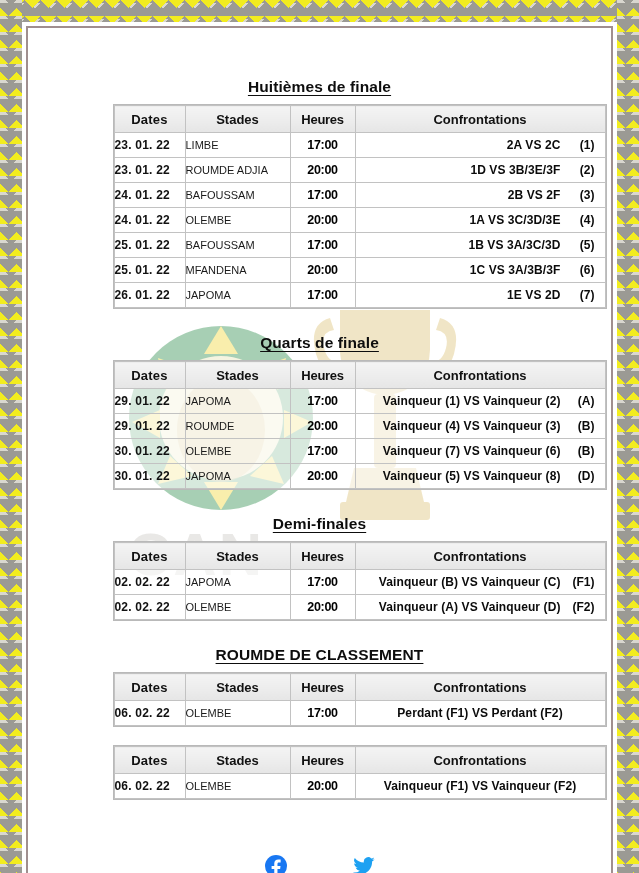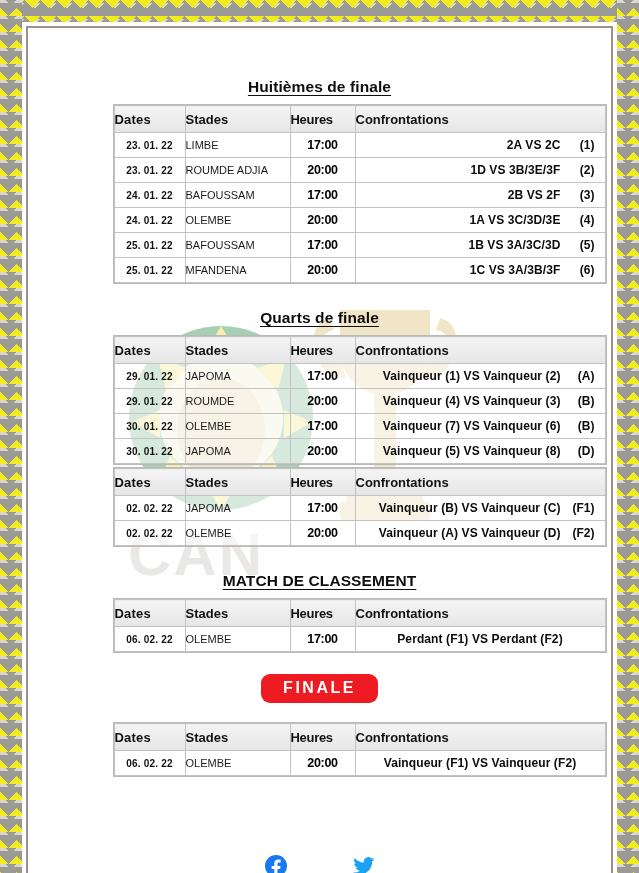--- a/index.html
+++ b/index.html
@@ -138,26 +138,26 @@
     height: 24px;
     vertical-align: middle;
     font-family: "Liberation Sans", sans-serif;
   }
   table.sched th {
     height: 26px;
     background: linear-gradient(#f4f4f4, #e6e6e6);
     font-size: 13px;
     font-weight: bold;
     color: #111;
-    text-align: left;
+    text-align: center;
   }
   table.sched tbody td {
     background: rgba(255,255,255,0.55);
   }
-  .c-date  { width: 70px;  text-align: center; font-size: 10px;  font-weight: bold; color: #111; letter-spacing: .2px; }
+  .c-date  { width: 70px;  font-size: 12px;  font-weight: bold; color: #111; letter-spacing: .2px; }
   .c-stade { width: 104px; text-align: left; font-size: 11px;  color: #1a1a1a; }
   .c-heure { width: 64px;  text-align: center; font-size: 12.5px; font-weight: bold; color: #000; font-family: "DejaVu Sans", sans-serif; letter-spacing: -.3px; }
   .c-conf  { text-align: center; font-size: 0; position: relative; }
 
   .conf-wrap {
     display: flex;
     align-items: center;
     justify-content: center;
     height: 100%;
     padding: 0 10px;
@@ -338,20 +338,31 @@
             <td class="c-date">25. 01. 22</td>
             <td class="c-stade">MFANDENA</td>
             <td class="c-heure">20:00</td>
             <td class="c-conf">
               <div class="conf-wrap">
                 <span class="conf-main">1C VS 3A/3B/3F</span>
                 <span class="conf-tag">(6)</span>
               </div>
             </td>
           </tr>
+          <tr>
+            <td class="c-date">26. 01. 22</td>
+            <td class="c-stade">JAPOMA</td>
+            <td class="c-heure">17:00</td>
+            <td class="c-conf">
+              <div class="conf-wrap">
+                <span class="conf-main">1E VS 2D</span>
+                <span class="conf-tag">(7)</span>
+              </div>
+            </td>
+          </tr>
         </tbody>
       </table>
     </div>
 
     <div class="section">
       <h2 class="section-title title-gap-lg">Quarts de finale</h2>
       <table class="sched">
         <thead>
           <tr>
             <th class="c-date">Dates</th>
@@ -403,20 +414,21 @@
                 <span class="conf-main">Vainqueur (5) VS Vainqueur (8)</span>
                 <span class="conf-tag">(D)</span>
               </div>
             </td>
           </tr>
         </tbody>
       </table>
     </div>
 
     <div class="section">
+      <h2 class="section-title title-gap-lg">Demi-finales</h2>
       <table class="sched">
         <thead>
           <tr>
             <th class="c-date">Dates</th>
             <th class="c-stade">Stades</th>
             <th class="c-heure">Heures</th>
             <th class="c-conf">Confrontations</th>
           </tr>
         </thead>
         <tbody>
@@ -440,21 +452,21 @@
                 <span class="conf-main">Vainqueur (A) VS Vainqueur (D)</span>
                 <span class="conf-tag">(F2)</span>
               </div>
             </td>
           </tr>
         </tbody>
       </table>
     </div>
 
     <div class="section">
-      <h2 class="section-title title-gap-lg">MATCH DE CLASSEMENT</h2>
+      <h2 class="section-title title-gap-lg">ROUMDE DE CLASSEMENT</h2>
       <table class="sched">
         <thead>
           <tr>
             <th class="c-date">Dates</th>
             <th class="c-stade">Stades</th>
             <th class="c-heure">Heures</th>
             <th class="c-conf">Confrontations</th>
           </tr>
         </thead>
         <tbody>
@@ -465,23 +477,20 @@
             <td class="c-conf">
               <div class="conf-wrap">
                 <span class="conf-single">Perdant (F1) VS Perdant (F2)</span>
               </div>
             </td>
           </tr>
         </tbody>
       </table>
     </div>
 
-    <div class="finale-wrap">
-      <div class="finale-badge">FINALE</div>
-    </div>
 
     <div class="section" style="margin-top:20px;">
       <table class="sched">
         <thead>
           <tr>
             <th class="c-date">Dates</th>
             <th class="c-stade">Stades</th>
             <th class="c-heure">Heures</th>
             <th class="c-conf">Confrontations</th>
           </tr>

